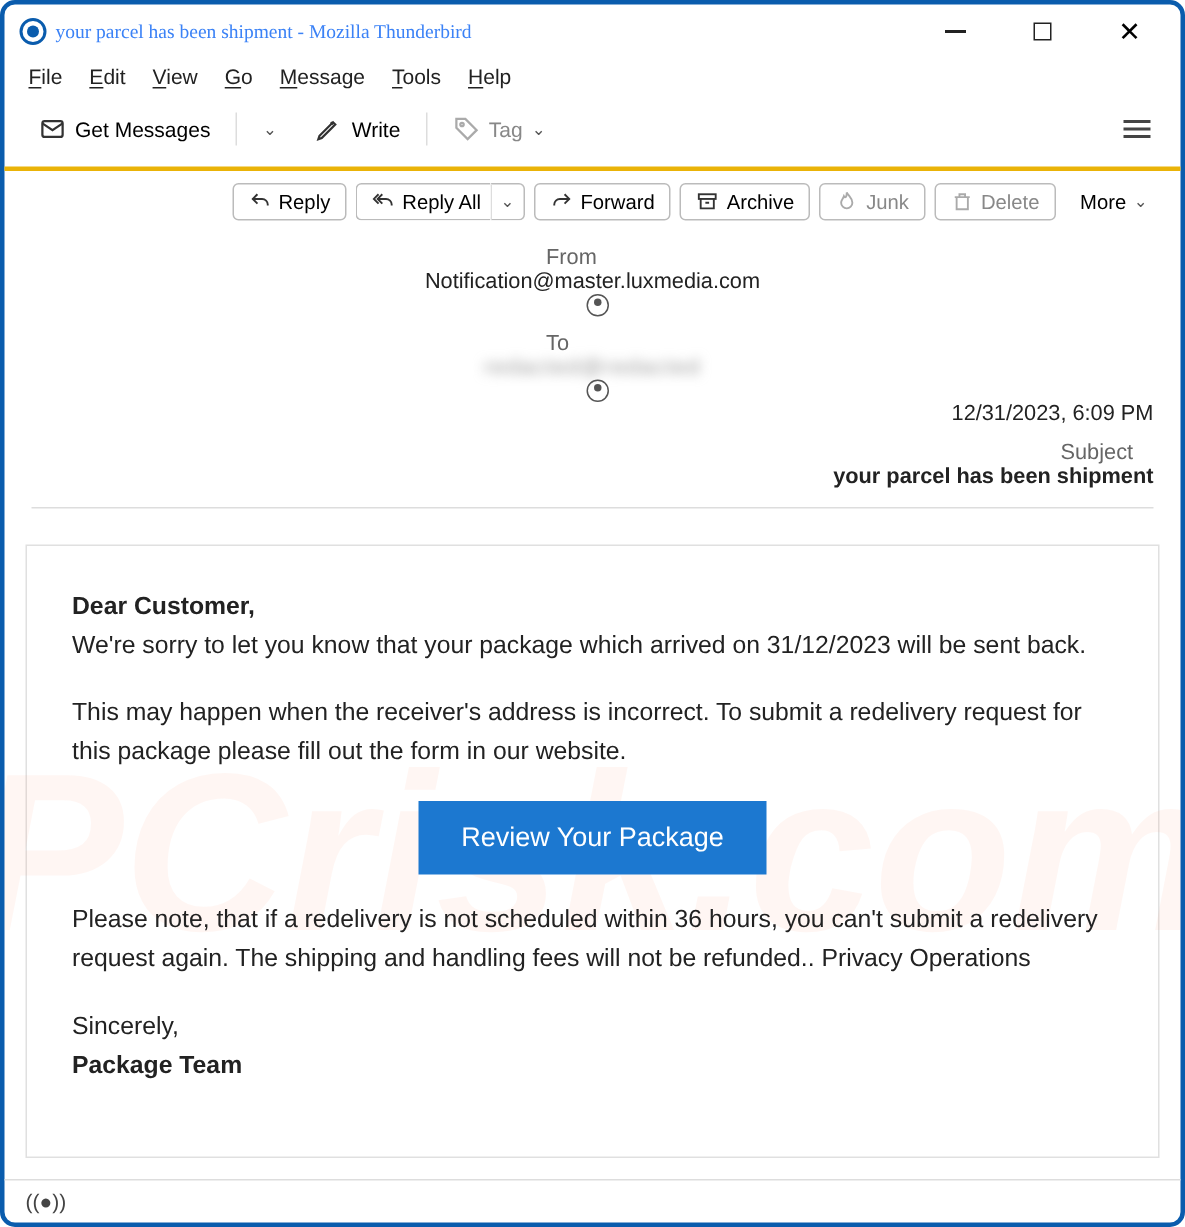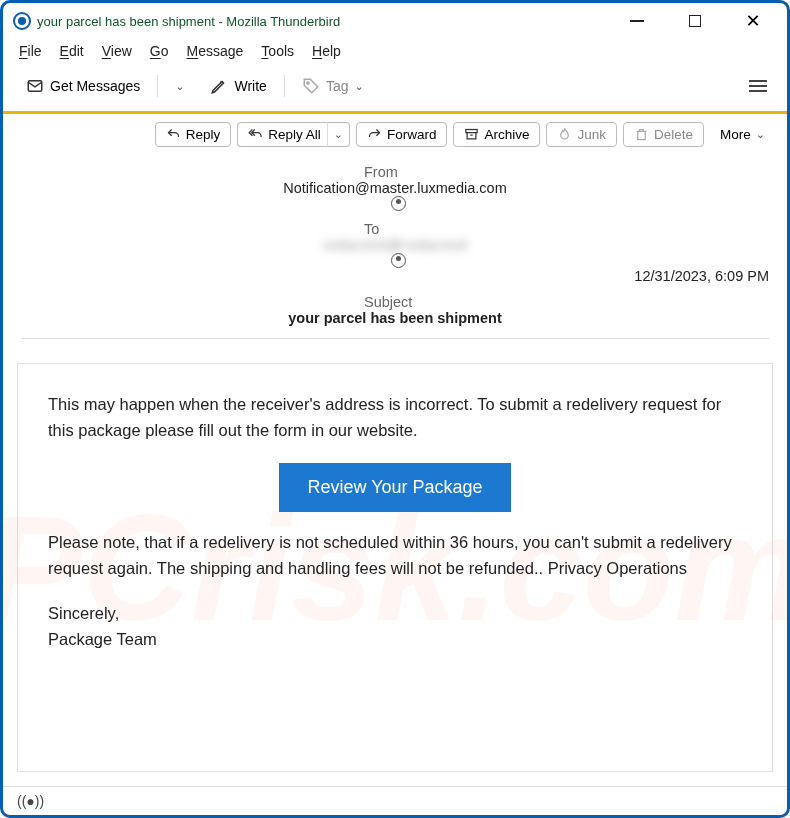--- a/index.html
+++ b/index.html
@@ -1,21 +1,21 @@
 <!DOCTYPE html>
 <html><head>
 <meta charset="utf-8">
 <style>
 * { box-sizing: border-box; margin: 0; padding: 0; }
 body { font-family: "Segoe UI", Arial, sans-serif; background: #fff; width: 790px; height: 818px; overflow: hidden; position: relative; }
 .window { border: 3px solid #0a5cad; border-radius: 10px; width: 790px; height: 818px; background: #fff; display: flex; flex-direction: column; }
 .titlebar { display: flex; align-items: center; padding: 6px 10px; height: 36px; }
 .titlebar .app-icon { width: 18px; height: 18px; border: 2px solid #0a5cad; border-radius: 50%; margin-right: 6px; position: relative; }
 .titlebar .app-icon::after { content: ""; position: absolute; left: 3px; top: 3px; width: 8px; height: 8px; background: #0a5cad; border-radius: 50%; }
-.titlebar .title { font-size: 13px; color: #14532d; }
+.titlebar .title { font-size: 13px; color: #3b82f6; font-family: Liberation Serif, serif; }
 .winbtns { margin-left: auto; display: flex; gap: 30px; align-items: center; padding-right: 10px; }
 .winbtns .wb { width: 28px; height: 28px; display: flex; align-items: center; justify-content: center; cursor: pointer; }
 .minline { width: 14px; height: 2px; background: #222; }
 .maxbox { width: 12px; height: 12px; border: 1.5px solid #222; }
 .closex { font-size: 18px; font-weight: 300; }
 .menubar { display: flex; gap: 18px; padding: 4px 16px 8px 16px; font-size: 14px; color: #222; }
 .menubar span { cursor: pointer; }
 .menubar .ul { text-decoration: underline; text-decoration-thickness: 1px; text-underline-offset: 2px; }
 .toolbar { display: flex; align-items: center; padding: 4px 12px 10px 12px; gap: 4px; border-bottom: 3px solid #eab308; }
 .tbtn { display: flex; align-items: center; gap: 6px; padding: 5px 10px; border: 1px solid transparent; border-radius: 4px; cursor: pointer; font-size: 14px; }
@@ -32,28 +32,28 @@
 .gray { color: #888; }
 .gray svg { stroke: #aaa; }
 .headers { padding: 4px 18px 10px 18px; font-size: 14.5px; color: #333; }
 .hrow { display: flex; align-items: center; padding: 5px 0; flex-direction: column; }
 .hlabel { width: 62px; color: #666; }
 .hval { color: #222; }
 .date { margin-left: auto; color: #222; }
 .contact-icon { display: inline-block; width: 15px; height: 15px; border: 1.5px solid #555; border-radius: 50%; margin-left: 6px; position: relative; vertical-align: middle; }
 .contact-icon::after { content: ""; position: absolute; width: 5px; height: 5px; background: #555; border-radius: 50%; top: 2px; left: 4px; }
 .blur { filter: blur(4px); color: #999; letter-spacing: 1px; }
-.subjrow { border-bottom: 1px solid #ddd; padding-bottom: 12px; }
+.subjrow { border-bottom: 1px solid #ddd; padding-bottom: 12px; align-items: flex-end; }
 .subjval { font-weight: 600; }
 .body-area { flex: 1; padding: 14px; overflow: hidden; }
 .email-body { border: 1px solid #e0e0e0; background: #fff; padding: 28px 30px; font-size: 16.5px; line-height: 1.55; color: #222; height: 100%; position: relative; }
 .email-body .greet { font-weight: 600; margin-bottom: 4px; }
 .email-body p { margin-bottom: 20px; }
 .cta { display: block; margin: 10px auto 18px auto; background: #1c78d0; color: #fff; padding: 14px 28px; font-size: 18px; border: none; cursor: pointer; font-family: inherit; }
-.sig { font-weight: 400; }
+.sig { font-weight: 700; }
 .statusbar { border-top: 1px solid #ddd; padding: 6px 14px; font-size: 14px; color: #444; }
 .watermark { position: absolute; top: 50%; left: 50%; transform: translate(-50%, -50%); font-size: 150px; font-weight: 700; color: rgba(255,140,100,0.08); font-style: italic; pointer-events: none; white-space: nowrap; z-index: 0; }
 .zc { position: relative; z-index: 1; }
 </style>
 </head>
 <body>
 
 <div class="window">
 
   <div class="titlebar">
@@ -188,20 +188,22 @@
     <div class="hrow subjrow">
       <div class="hlabel">Subject</div>
       <div class="hval subjval">your parcel has been shipment</div>
     </div>
   </div>
 
   <div class="body-area">
     <div class="email-body">
       <div class="watermark">PCrisk.com</div>
       <div class="zc">
+        <p><span class="greet">Dear Customer,</span><br>
+        <span>We're sorry to let you know that your package which arrived on 31/12/2023 will be sent back.</span></p>
         <p>This may happen when the receiver's address is incorrect. To submit a redelivery request for this package please fill out the form in our website.</p>
         <button class="cta">Review Your Package</button>
         <p>Please note, that if a redelivery is not scheduled within 36 hours, you can't submit a redelivery request again. The shipping and handling fees will not be refunded.. Privacy Operations</p>
         <p style="margin-bottom:2px"><span>Sincerely,</span><br>
         <span class="sig">Package Team</span></p>
       </div>
     </div>
   </div>
 
   <div class="statusbar">

